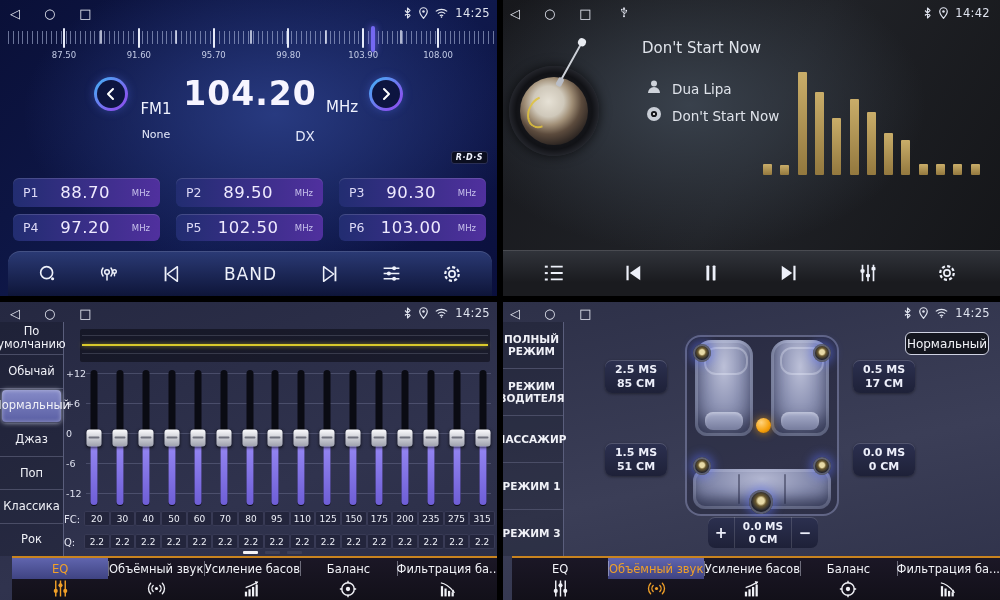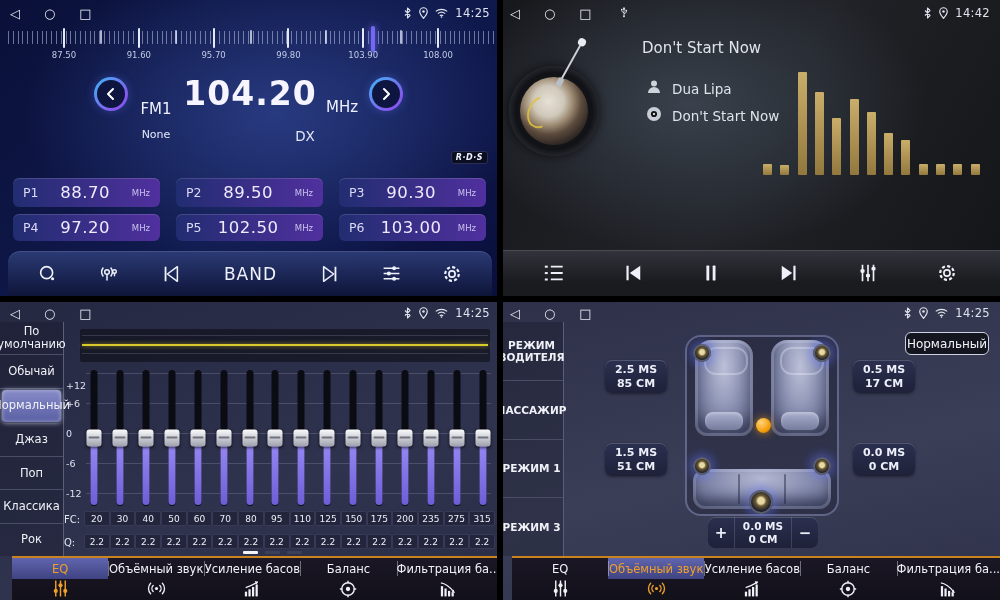--- a/index.html
+++ b/index.html
@@ -476,21 +476,21 @@
         <div class="side-item">Рок</div>
       </div>
 
     <div class="bl-curve">
       <div class="gline" style="top:6px;"></div>
       <div class="yline"></div>
       <div class="gline" style="top:24px;"></div>
     </div>
 
     <div class="bl-scale" id="bl-scale">
-        <span style="top: 80px;">+12</span>
+        <span style="top: 68px;">+12</span>
         <span style="top: 98px;">+6</span>
         <span style="top: 128px;">0</span>
         <span style="top: 158px;">-6</span>
         <span style="top: 188px;">-12</span>
       </div>
     <div class="bl-grid"></div>
     <div class="bl-sliders" id="bl-sliders">
         <div class="eqslider">
           <div class="track"></div>
           <div class="fill"></div>
@@ -709,20 +709,21 @@
             <svg width="13" height="10" viewBox="0 0 16 12">
               <path d="M1 4a11 11 0 0114 0M3.5 6.8a7 7 0 019 0M6 9.4a3.5 3.5 0 014 0" fill="none" stroke="currentColor" stroke-width="1.5"></path>
               <circle cx="8" cy="11" r="1" fill="currentColor"></circle>
             </svg>
           </span>
         <span class="sb-time">14:25</span>
       </div>
     </div>
 
     <div class="side-list br-side" id="br-modes">
+        <div class="side-item">ПОЛНЫЙ РЕЖИМ</div>
         <div class="side-item">РЕЖИМ ВОДИТЕЛЯ</div>
         <div class="side-item">ПАССАЖИР</div>
         <div class="side-item">РЕЖИМ 1</div>
         <div class="side-item">РЕЖИМ 3</div>
       </div>
 
     <button class="br-normal">Нормальный</button>
 
     <div class="br-car">
       <div class="seat" style="left:8px;top:3px;"></div>

